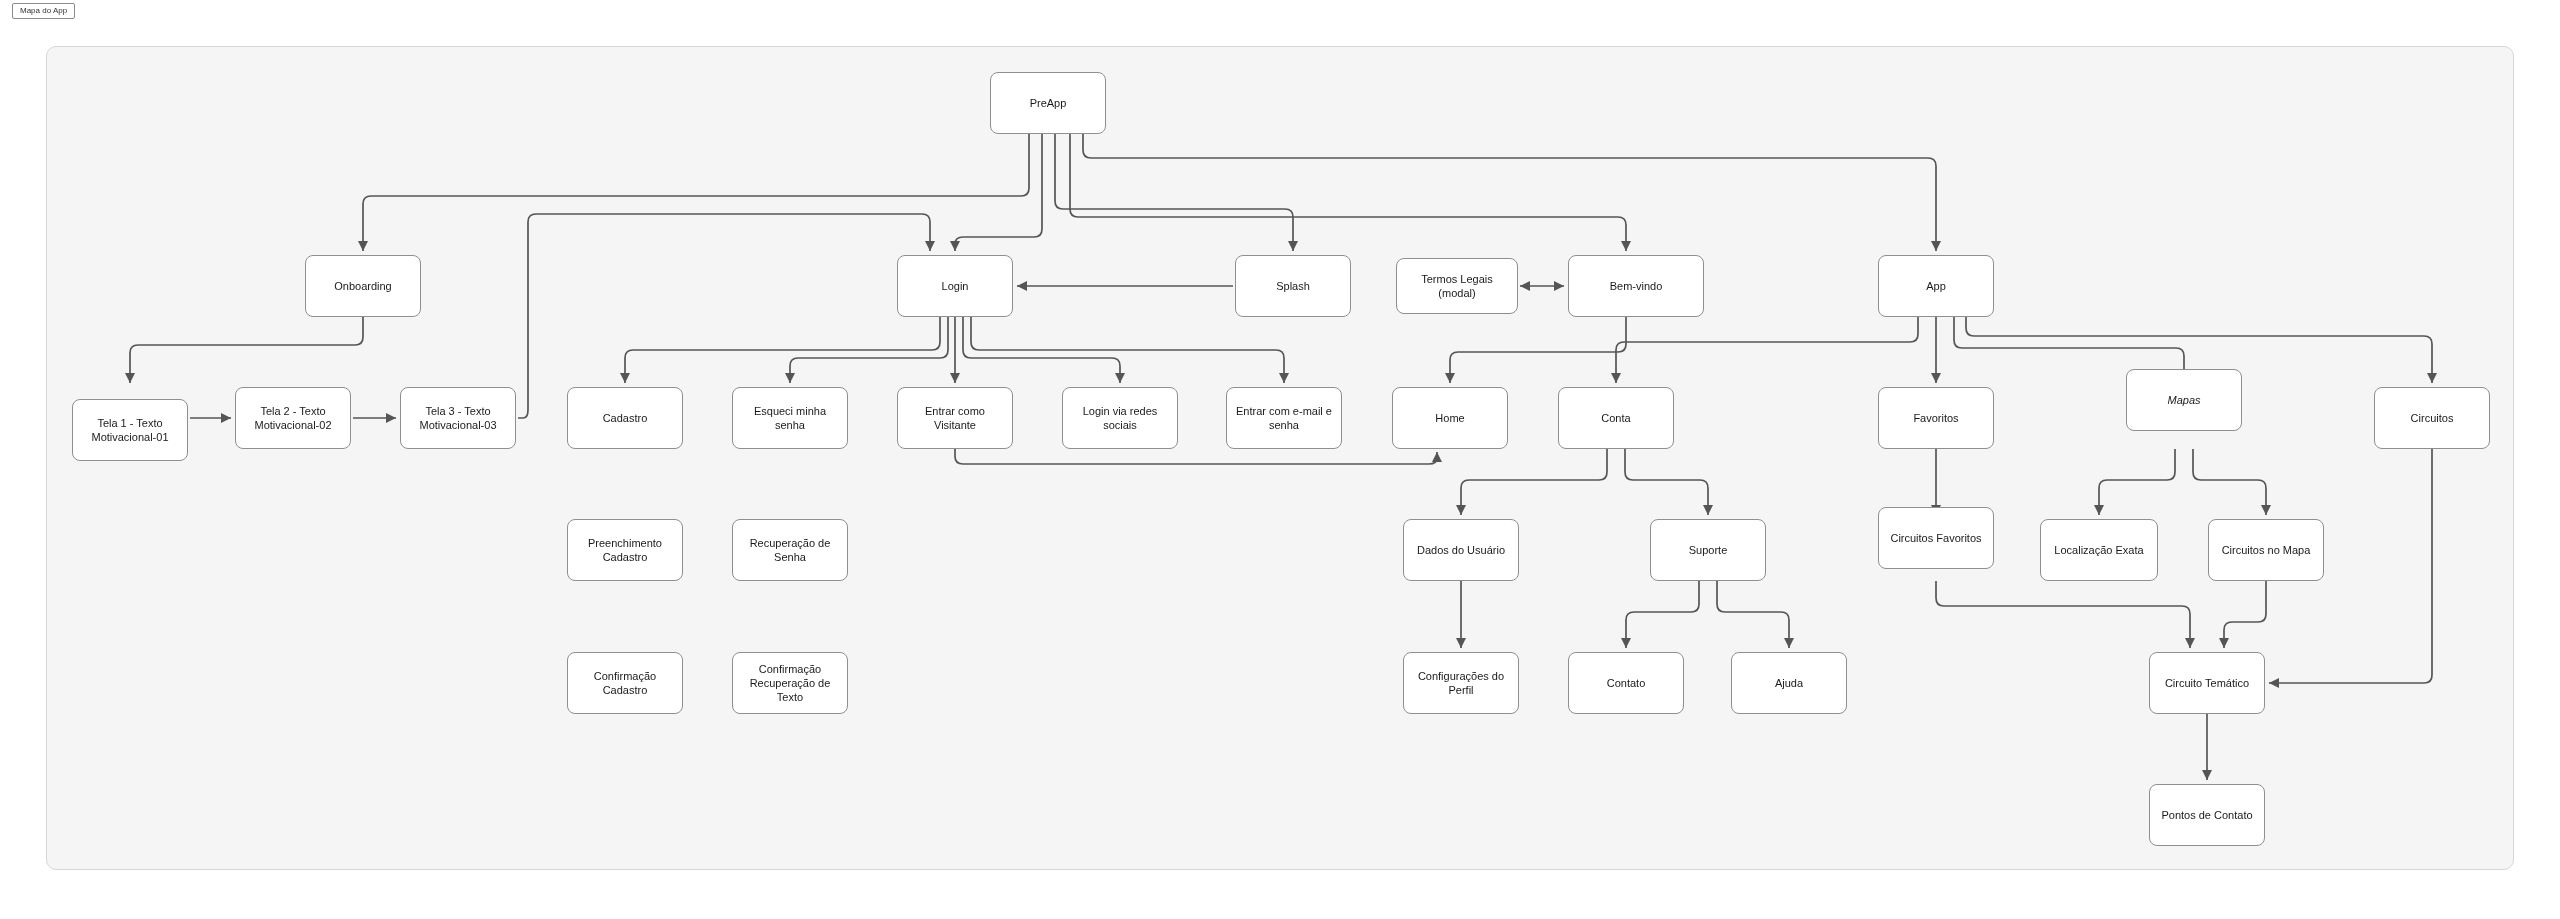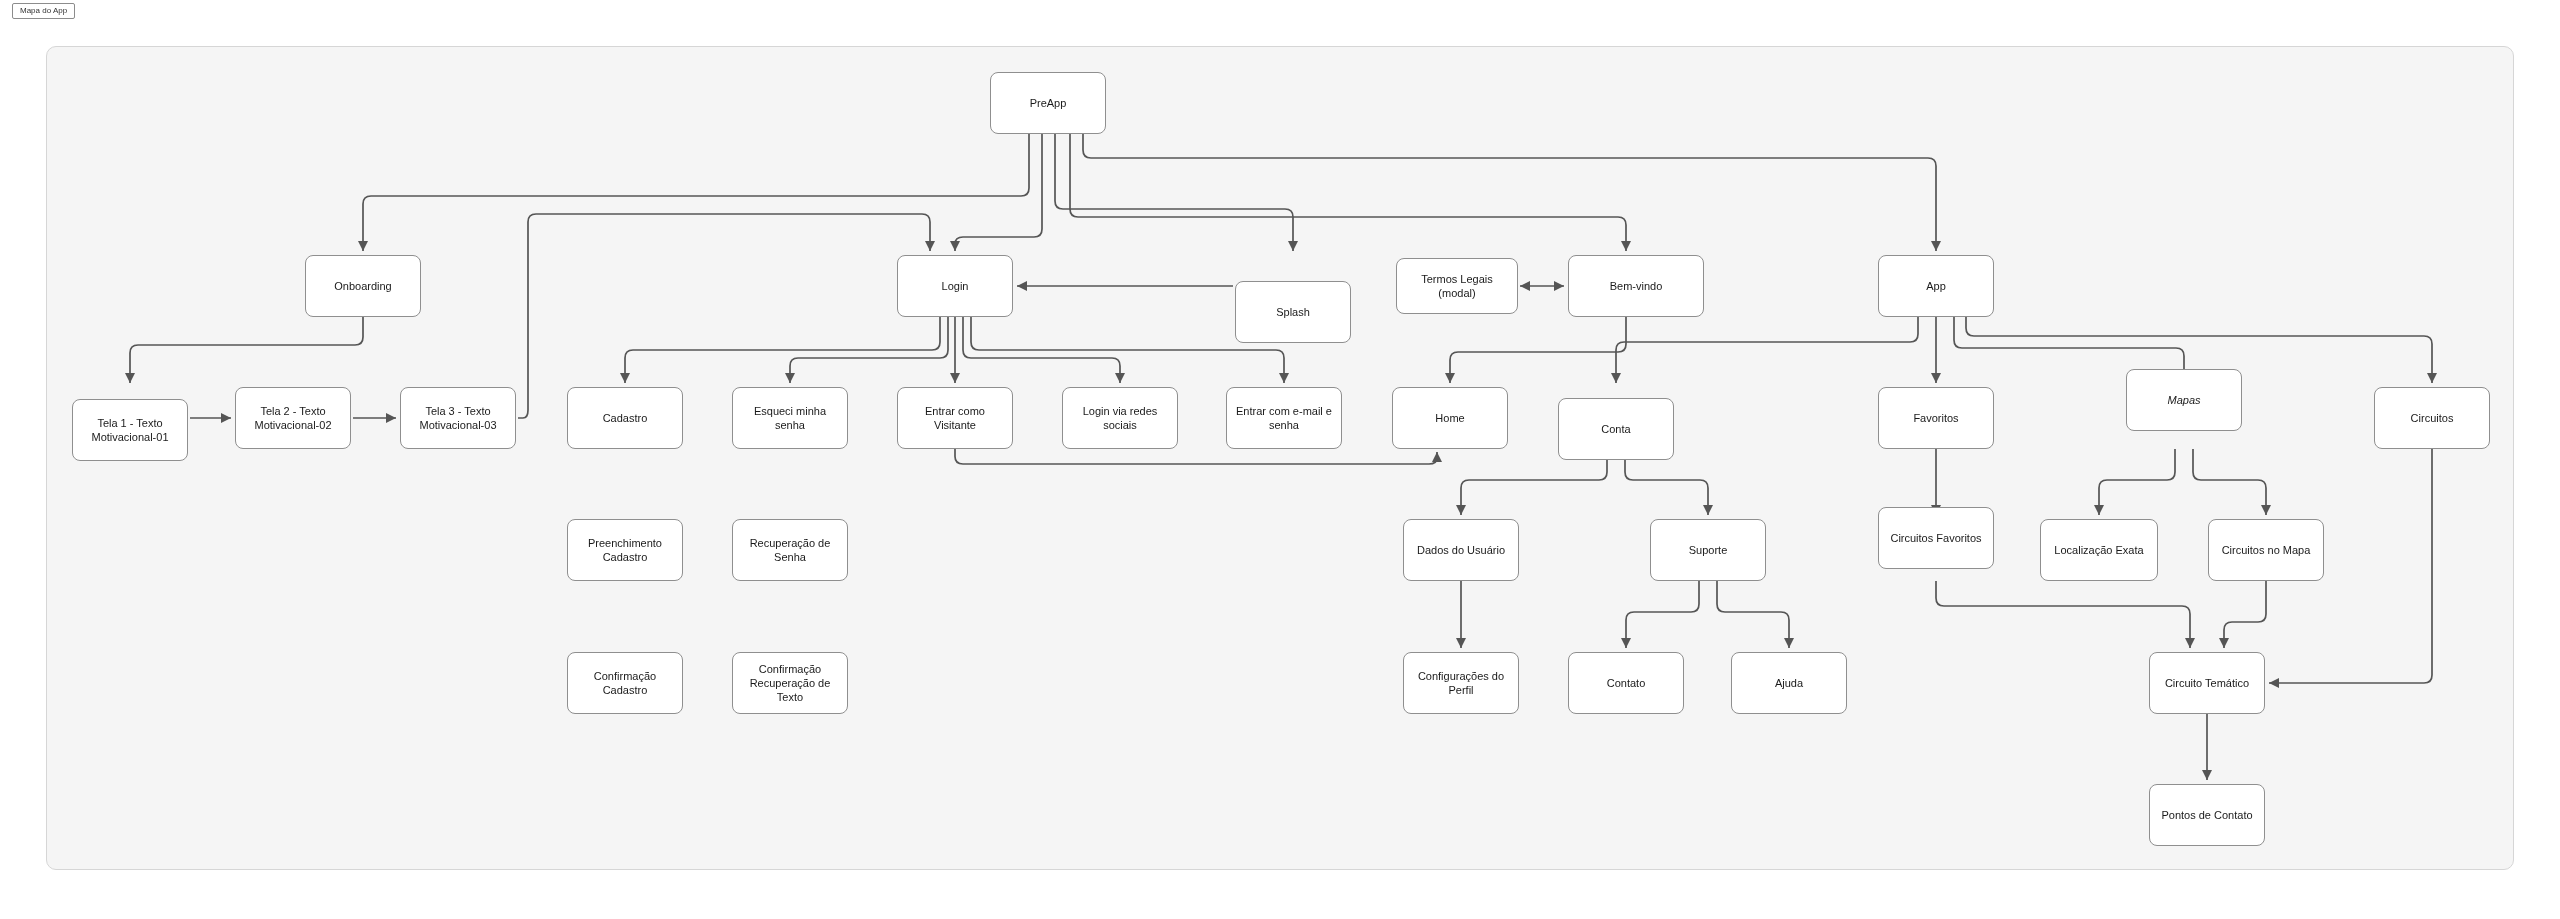--- a/index.html
+++ b/index.html
@@ -90,21 +90,21 @@
 <div id="nodes-layer">
     <div class="node" style="left: 990px; top: 72px; width: 116px; height: 62px;">
       <span>PreApp</span>
     </div>
     <div class="node" style="left: 305px; top: 255px; width: 116px; height: 62px;">
       <span>Onboarding</span>
     </div>
     <div class="node" style="left: 897px; top: 255px; width: 116px; height: 62px;">
       <span>Login</span>
     </div>
-    <div class="node" style="left: 1235px; top: 255px; width: 116px; height: 62px; margin-top: 26px;">
+    <div class="node" style="left: 1235px; top: 255px; width: 116px; height: 62px;">
       <span>Splash</span>
     </div>
     <div class="node" style="left: 1396px; top: 258px; width: 122px; height: 56px;">
       <span>Termos Legais (modal)</span>
     </div>
     <div class="node" style="left: 1568px; top: 255px; width: 136px; height: 62px;">
       <span>Bem-vindo</span>
     </div>
     <div class="node" style="left: 1878px; top: 255px; width: 116px; height: 62px;">
       <span>App</span>
@@ -129,21 +129,21 @@
     </div>
     <div class="node" style="left: 1062px; top: 387px; width: 116px; height: 62px;">
       <span>Login via redes sociais</span>
     </div>
     <div class="node" style="left: 1226px; top: 387px; width: 116px; height: 62px;">
       <span>Entrar com e-mail e senha</span>
     </div>
     <div class="node" style="left: 1392px; top: 387px; width: 116px; height: 62px;">
       <span>Home</span>
     </div>
-    <div class="node" style="left: 1558px; top: 387px; width: 116px; height: 62px; margin-top: 11px;">
+    <div class="node" style="left: 1558px; top: 387px; width: 116px; height: 62px;">
       <span>Conta</span>
     </div>
     <div class="node" style="left: 1878px; top: 387px; width: 116px; height: 62px;">
       <span>Favoritos</span>
     </div>
     <div class="node" style="left: 2126px; top: 369px; width: 116px; height: 62px; font-style: italic;">
       <span>Mapas</span>
     </div>
     <div class="node" style="left: 2374px; top: 387px; width: 116px; height: 62px;">
       <span>Circuitos</span>

